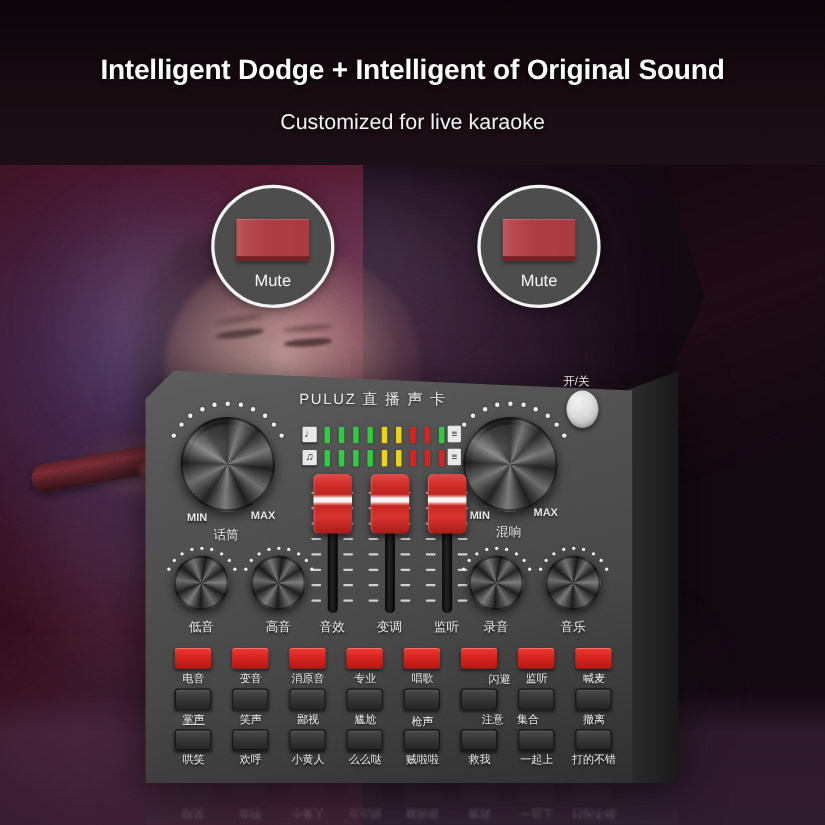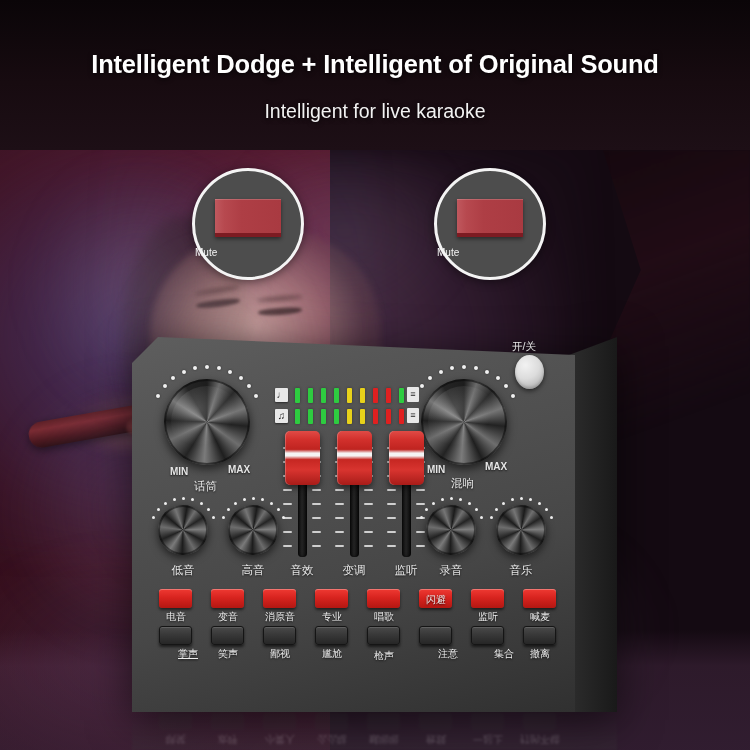--- a/index.html
+++ b/index.html
@@ -169,22 +169,23 @@
   .callout .swatch {
     position: absolute; left: 50%; top: 28px;
     transform: translateX(-50%);
     width: 66px; height: 38px;
     background: linear-gradient(90deg, #c0585e 0%, #b7494f 14%, #ae3e45 40%, #a93a41 100%);
     border-bottom: 4px solid #7d1b22;
     box-shadow: inset 0 1px 0 rgba(255,255,255,0.18), 0 2px 4px rgba(0,0,0,0.45);
   }
   .callout .cap {
     position: absolute; left: 0; top: 76px; width: 100%;
+    text-align: center;
     color: #f6f6f6;
-    font-size: 10px;
+    font-size: 15px;
   }
 
   
   #device {
     position: absolute; left: 132px; top: 337px;
     width: 485px; height: 375px;
     z-index: 15;
     filter: drop-shadow(0 8px 22px rgba(0,0,0,0.6));
   }
   
@@ -424,35 +425,36 @@
   <div class="smoke s3"></div>
   <div class="smoke s4"></div>
   <div class="smoke s5"></div>
   <div class="smoke s6"></div>
 
   <div class="bg-floor"></div>
   <div class="bg-top-dark"></div>
 </div>
 
 <div id="headline">Intelligent Dodge + Intelligent of Original Sound</div>
-<div id="subhead">Intelligent for live karaoke</div>
+<div id="subhead">Customized for live karaoke</div>
 
 <div class="callout" id="callout-mute">
   <div class="swatch"></div>
   <div class="cap">Mute</div>
 </div>
 <div class="callout" id="callout-dodge">
   <div class="swatch"></div>
   <div class="cap">Mute</div>
 </div>
 
 <div id="device">
   <div class="side-wall"></div>
   <div class="face"></div>
 
+  <div id="brand">PULUZ 直 播 声 卡</div>
 
   <div id="power-label">开/关</div>
   <div id="power-btn"></div>
 
   <div class="knob-dots" id="dots-mic">
       <span style="left: 11.6366px; top: 34.5px;"></span>
       <span style="left: 18.6407px; top: 24.8596px;"></span>
       <span style="left: 27.4962px; top: 16.886px;"></span>
       <span style="left: 37.816px; top: 10.9279px;"></span>
       <span style="left: 49.149px; top: 7.24559px;"></span>
@@ -645,43 +647,61 @@
         <div class="blab" style="left: 0px; top: 21px;">电音</div>
         <div class="btn red" style="left: 63px; top: 0px;"></div>
         <div class="blab" style="left: 52px; top: 21px;">变音</div>
         <div class="btn red" style="left: 115px; top: 0px;"></div>
         <div class="blab" style="left: 104px; top: 21px;">消原音</div>
         <div class="btn red" style="left: 167px; top: 0px;"></div>
         <div class="blab" style="left: 156px; top: 21px;">专业</div>
         <div class="btn red" style="left: 219px; top: 0px;"></div>
         <div class="blab" style="left: 208px; top: 21px;">唱歌</div>
         <div class="btn red" style="left: 271px; top: 0px;"></div>
-        <div class="blab" style="left: 260px; top: 4px;">闪避</div>
+        <div class="blab" style="left: 260px; top: 22px; text-align: right;">闪避</div>
         <div class="btn red" style="left: 323px; top: 0px;"></div>
         <div class="blab" style="left: 312px; top: 21px;">监听</div>
         <div class="btn red" style="left: 375px; top: 0px;"></div>
         <div class="blab" style="left: 364px; top: 21px;">喊麦</div>
       </div>
     <div class="grow" id="grow-1">
         <div class="btn dark" style="left: 11px; top: 0px;"></div>
-        <div class="blab" style="left: 12px; top: 21px; text-decoration: underline;">掌声</div>
+        <div class="blab" style="left: 0px; top: 21px; text-decoration: underline;">掌声</div>
         <div class="btn dark" style="left: 63px; top: 0px;"></div>
         <div class="blab" style="left: 52px; top: 21px;">笑声</div>
         <div class="btn dark" style="left: 115px; top: 0px;"></div>
         <div class="blab" style="left: 104px; top: 21px;">鄙视</div>
         <div class="btn dark" style="left: 167px; top: 0px;"></div>
         <div class="blab" style="left: 156px; top: 21px;">尴尬</div>
         <div class="btn dark" style="left: 219px; top: 0px;"></div>
         <div class="blab" style="left: 208px; top: 23px;">枪声</div>
         <div class="btn dark" style="left: 271px; top: 0px;"></div>
         <div class="blab" style="left: 272px; top: 21px;">注意</div>
         <div class="btn dark" style="left: 323px; top: 0px;"></div>
-        <div class="blab" style="left: 328px; top: 21px;">集合</div>
+        <div class="blab" style="left: 304px; top: 21px;">集合</div>
         <div class="btn dark" style="left: 375px; top: 0px;"></div>
         <div class="blab" style="left: 364px; top: 21px;">撤离</div>
+      </div>
+    <div class="grow" id="grow-2">
+        <div class="btn dark" style="left: 11px; top: 0px;"></div>
+        <div class="blab" style="left: 0px; top: 21px;">哄笑</div>
+        <div class="btn dark" style="left: 63px; top: 0px;"></div>
+        <div class="blab" style="left: 52px; top: 21px;">欢呼</div>
+        <div class="btn dark" style="left: 115px; top: 0px;"></div>
+        <div class="blab" style="left: 104px; top: 21px;">小黄人</div>
+        <div class="btn dark" style="left: 167px; top: 0px;"></div>
+        <div class="blab" style="left: 156px; top: 21px;">么么哒</div>
+        <div class="btn dark" style="left: 219px; top: 0px;"></div>
+        <div class="blab" style="left: 208px; top: 21px;">贼啦啦</div>
+        <div class="btn dark" style="left: 271px; top: 0px;"></div>
+        <div class="blab" style="left: 260px; top: 21px;">救我</div>
+        <div class="btn dark" style="left: 323px; top: 0px;"></div>
+        <div class="blab" style="left: 312px; top: 21px;">一起上</div>
+        <div class="btn dark" style="left: 375px; top: 0px;"></div>
+        <div class="blab" style="left: 364px; top: 21px;">打的不错</div>
       </div>
   </div>
 </div>
 
 <div id="device-reflection">
   <div class="rrow" id="rrow-0">
       <div class="rlab" style="left: 16px; top: 4px;">哄笑</div>
       <div class="rbtn" style="left: 27px; top: 20px;"></div>
       <div class="rlab" style="left: 68px; top: 4px;">欢呼</div>
       <div class="rbtn" style="left: 79px; top: 20px;"></div>

